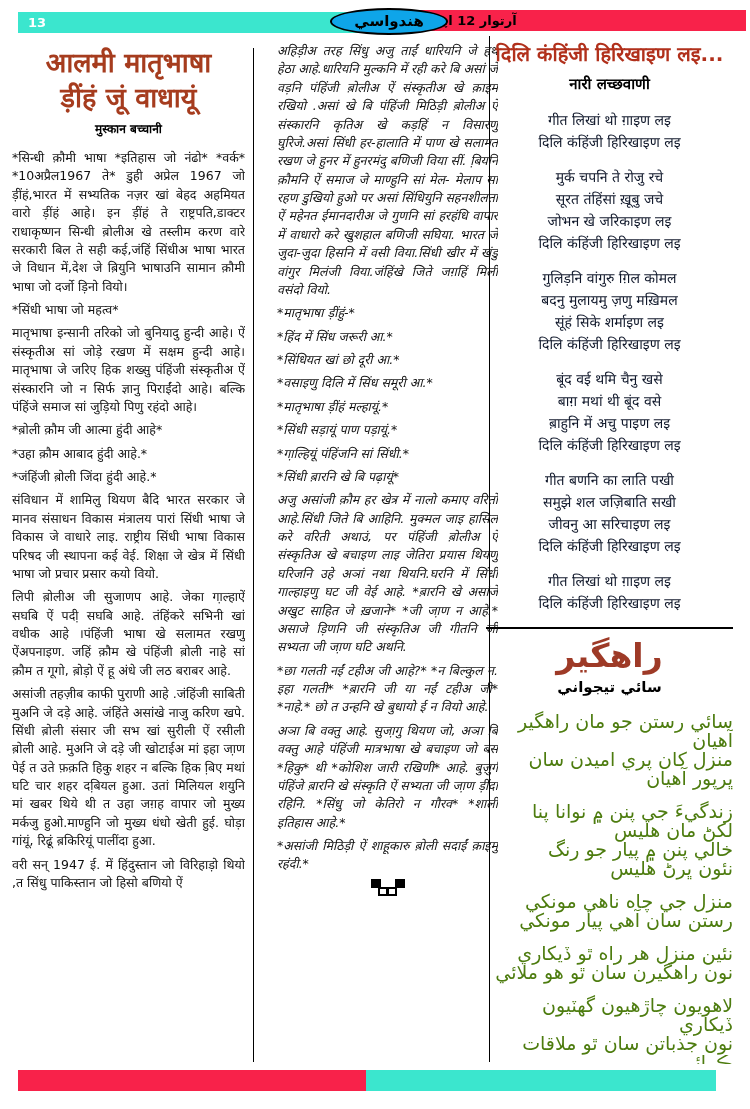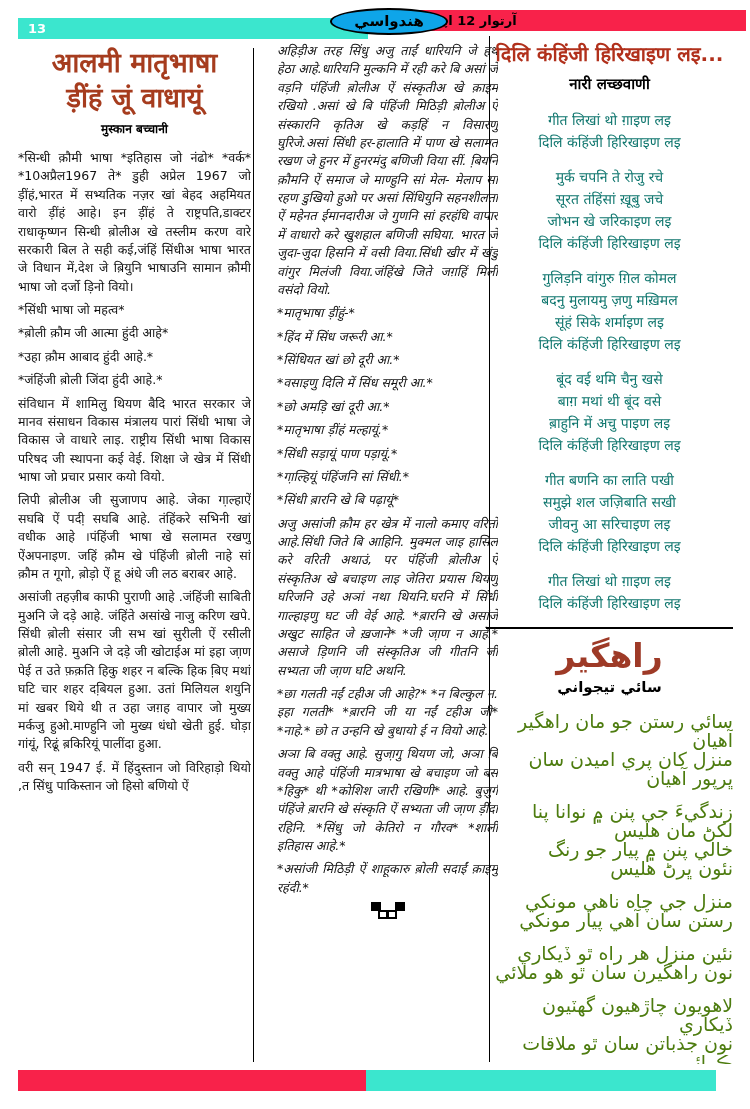--- a/index.html
+++ b/index.html
@@ -2,51 +2,51 @@
 <html style="--teal: #3be6ce; --red: #f8224a; --headline: #a63c1e; --poem_title: #b1301b; --rahgir_title: #9e3a27;"><head>
 <meta charset="utf-8">
 <style>
   * { margin:0; padding:0; box-sizing:border-box; }
   html,body { background:#ffffff; }
   body {
     width:750px; height:1109px; position:relative; overflow:hidden;
     font-family:"DejaVu Sans","Liberation Sans",sans-serif;
   }
   
-  .topbar-teal { position:absolute; left:18px; top:18px; width:350px; height:21px;
+  .topbar-teal { position:absolute; left:18px; top:12px; width:350px; height:21px;
     background:var(--teal); z-index:1; }
   .page-num { color:#fff; font-weight:bold; font-size:13px; line-height:21px; padding-left:10px; }
   .topbar-red { position:absolute; left:368px; top:10px; width:378px; height:21px;
     background:var(--red); z-index:1; }
   .date-line { direction:rtl; color:#000; font-weight:bold; font-size:13px;
     line-height:21px; padding:0 10px; text-align:left; }
   .masthead-oval { position:absolute; left:330px; top:8px; width:118px; height:27px;
     background:#0ea5e9; border:2px solid #000; border-radius:50%; z-index:3;
     text-align:center; font-weight:bold; font-size:15px; line-height:23px; direction:rtl; }
   
   .divider { position:absolute; width:1px; background:#000; z-index:0; }
   .divider-1 { left:253px; top:48px; height:1014px; }
   .divider-2 { left:489px; top:36px; height:1026px; }
   
   .col { position:absolute; overflow:hidden; }
-  .col-1 { left:18px;  top:46px; width:233px; height:1018px; }
+  .col-1 { left:12px;  top:46px; width:233px; height:1018px; }
   .col-2 { left:277px; top:42px; width:221px; height:1022px;font-style:italic; }
   .col-3 { left:486px; top:40px; width:247px; height:1024px; }
   
   .headline { font-size:27px; font-weight:bold; color:var(--headline); text-align:center;
     line-height:1.28; margin-bottom:5px; }
   .byline { text-align:center; font-weight:bold; font-size:12px; color:#000; margin-bottom:12px; }
   .para { font-size:12.5px; line-height:1.47; text-align:justify; color:#111;
     font-weight:500; margin:0 0 5px; }
   
   .poem-title { font-size:20px; font-weight:bold; color:var(--poem_title);
     text-align:center; margin-bottom:6px; }
   .poem-author { text-align:center; font-weight:bold; font-size:15px; margin-bottom:16px; }
   .poem-stanzas .stanza { text-align:center; font-size:14px; line-height:22px;
-    font-weight:500; margin-bottom:13px; color:#0f766e; }
+    font-weight:500; margin-bottom:13px; color:#0f172a; }
   .rule { border-top:2px solid #000; margin:2px 0 8px; }
   
   .rahgir-title { direction:rtl; text-align:center; font-size:33px; font-weight:bold;
     color:var(--rahgir_title); line-height:1.15; margin-bottom:3px; }
   .rahgir-author { direction:rtl; text-align:center; font-weight:bold; font-size:15px;
     margin-bottom:16px; }
   .rahgir-stanzas .stanza { direction:rtl; text-align:right; font-size:19px;
     line-height:19px; margin-bottom:14px; color:#4d7c0f; }
   
   .endmark { position:relative; width:34px; height:20px; margin:4px auto 0; }
@@ -77,38 +77,38 @@
 
 <div class="col col-1">
   <div class="headline">
     <div>आलमी मातृभाषा</div>
     <div>ड़ींहं जूं वाधायूं</div>
   </div>
   <div class="byline">मुस्कान बच्चानी</div>
   <div>
       <div class="para">*सिन्धी क़ौमी भाषा *इतिहास जो नंढो* *वर्क* *10अप्रैल1967 ते* डुही अप्रेल 1967 जो ड़ींहं,भारत में सभ्यतिक नज़र खां बेहद अहमियत वारो ड़ींहं आहे। इन ड़ींहं ते राष्ट्रपति,डाक्टर राधाकृष्णन सिन्धी ब़ोलीअ खे तस्लीम करण वारे सरकारी बिल ते सही कई,जंहिं सिंधीअ भाषा भारत जे विधान में,देश जे ब़ियुनि भाषाउनि सामान क़ौमी भाषा जो दर्जो ड़िनो वियो।</div>
       <div class="para">*सिंधी भाषा जो महत्व*</div>
+      <div class="para">मातृभाषा इन्सानी तरिको जो बुनियादु हुन्दी आहे। ऐं संस्कृतीअ सां जोड़े रखण में सक्षम हुन्दी आहे। मातृभाषा जे जरिए हिक शख्सु पंहिंजी संस्कृतीअ ऐं संस्कारनि जो न सिर्फ ज्ञानु पिराईंदो आहे। बल्कि पंहिंजे समाज सां जुड़ियो पिणु रहंदो आहे।</div>
       <div class="para">*ब़ोली क़ौम जी आत्मा हुंदी आहे*</div>
       <div class="para">*उहा क़ौम आबाद हुंदी आहे.*</div>
       <div class="para">*जंहिंजी ब़ोली जिंदा हुंदी आहे.*</div>
       <div class="para">संविधान में शामिलु थियण बैदि भारत सरकार जे मानव संसाधन विकास मंत्रालय पारां सिंधी भाषा जे विकास जे वाधारे लाइ. राष्ट्रीय सिंधी भाषा विकास परिषद जी स्थापना कई वेई. शिक्षा जे खेत्र में सिंधी भाषा जो प्रचार प्रसार कयो वियो.</div>
       <div class="para">लिपी ब़ोलीअ जी सुजाणप आहे. जेका गा़ल्हाऐं सघबि ऐं पदी़ सघबि आहे. तंहिंकरे सभिनी खां वधीक आहे ।पंहिंजी भाषा खे सलामत रखणु ऐंअपनाइण. जहिं क़ौम खे पंहिंजी ब़ोली नाहे सां क़ौम त गूगो, ब़ोड़ो ऐं हू अंधे जी लठ बराबर आहे.</div>
       <div class="para">असांजी तहज़ीब काफी पुराणी आहे .जंहिंजी साबिती मुअनि जे दड़े आहे. जंहिंते असांखे नाजु करिण खपे. सिंधी ब़ोली संसार जी सभ खां सुरीली ऐं रसीली ब़ोली आहे. मुअनि जे दड़े जी खोटाईअ मां इहा जा़ण पेई त उते फ़क़ति हिकु शहर न बल्कि हिक बि़ए मथां घटि चार शहर दबि़यल हुआ. उतां मिलियल शयुनि मां खबर थिये थी त उहा जग़ह वापार जो मुख्य मर्कजु हुओ.माण्हुनि जो मुख्य धंधो खेती हुई. घोड़ा गांयूं, रिढूं ब़किरियूं पालींदा हुआ.</div>
       <div class="para">वरी सन् 1947 ई. में हिंदुस्तान जो विरिहाड़ो थियो ,त सिंधु पाकिस्तान जो हिसो बणियो ऐं</div>
     </div>
 </div>
 
 <div class="col col-2">
   <div>
       <div class="para">अहिड़ीअ तरह सिंधु अजु ताईं धारियनि जे हथ हेठा आहे.धारियनि मुल्कनि में रही करे बि असां जे वड़नि पंहिंजी ब़ोलीअ ऐं संस्कृतीअ खे क़ाइम रखियो .असां खे बि पंहिंजी मिठिड़ी ब़ोलीअ ऐं संस्कारनि कृतिअ खे कड़हिं न विसारणु घुरिजे.असां सिंधी हर-हालाति में पाण खे सलामत रखण जे हुनर में हुनरमंदु बणिजी विया सीं. बि़यनि क़ौमनि ऐं समाज जे माण्हुनि सां मेल- मेलाप सां रहण डुखियो हुओ पर असां सिंधियुनि सहनशीलता ऐं महेनत ईमानदारीअ जे गुणनि सां हरहंधि वापार में वाधारो करे खुशहाल बणिजी सघिया. भारत जे जुदा-जुदा हिसनि में वसी विया.सिंधी खीर में खंडु वांगुर मिलंजी विया.जंहिंखे जिते जग़हिं मिली वसंदो वियो.</div>
       <div class="para">*मातृभाषा ड़ींहुं-*</div>
       <div class="para">*हिंद में सिंध जरूरी आ.*</div>
       <div class="para">*सिंधियत खां छो दूरी आ.*</div>
       <div class="para">*वसाइणु दिलि में सिंध समूरी आ.*</div>
-      <div class="para">*छो अमड़ि खां दूरी आ.*</div>
       <div class="para">*मातृभाषा ड़ींहं मल्हायूं.*</div>
       <div class="para">*सिंधी सड़ायूं पाण पड़ायूं.*</div>
       <div class="para">*गा़ल्हियूं पंहिंजनि सां सिंधी.*</div>
       <div class="para">*सिंधी ब़ारनि खे बि पढ़ायूं*</div>
       <div class="para">अजु असांजी क़ौम हर खेत्र में नालो कमाए वरितो आहे.सिंधी जिते बि आहिनि. मुक्मल जाइ हासिल करे वरिती अथाउं, पर पंहिंजी ब़ोलीअ ऐं संस्कृतिअ खे बचाइण लाइ जेतिरा प्रयास थियणु घरिजनि उहे अञां नथा थियनि.घरनि में सिंधी गाल्हाइणु घट जी वेई आहे. *ब़ारनि खे असांजे अखुट साहित जे ख़जाने* *जी जा़ण न आहे.* असाजे ड़िणनि जी संस्कृतिअ जी गीतनि जी सभ्यता जी जा़ण घटि अथनि.</div>
       <div class="para">*छा गलती नईं टहीअ जी आहे?* *न बिल्कुल न. इहा गलती* *ब़ारनि जी या नईं टहीअ जी* *नाहे.* छो त उन्हनि खे बुधायो ई न वियो आहे.</div>
       <div class="para">अञा बि वक्तु आहे. सुजा़गु थियण जो, अञा बि वक्तु आहे पंहिंजी मात्रभाषा खे बचाइण जो बस *हिकु* थी *कोशिश जारी रखिणी* आहे. बुज़ुर्ग पंहिंजे ब़ारनि खे संस्कृति ऐं सभ्यता जी जा़ण ड़ींदा रहिनि. *सिंधु जो केतिरो न गौरव* *शाली इतिहास आहे.*</div>
       <div class="para">*असांजी मिठिड़ी ऐं शाहूकारु ब़ोली सदाईं क़ाइमु रहंदी.*</div>
     </div>
   <div class="endmark">

